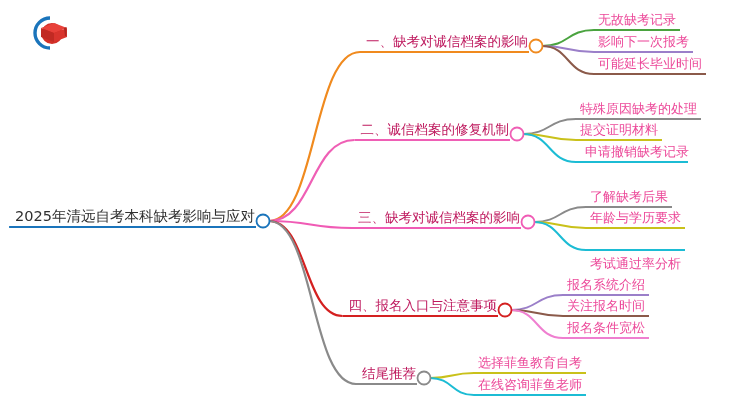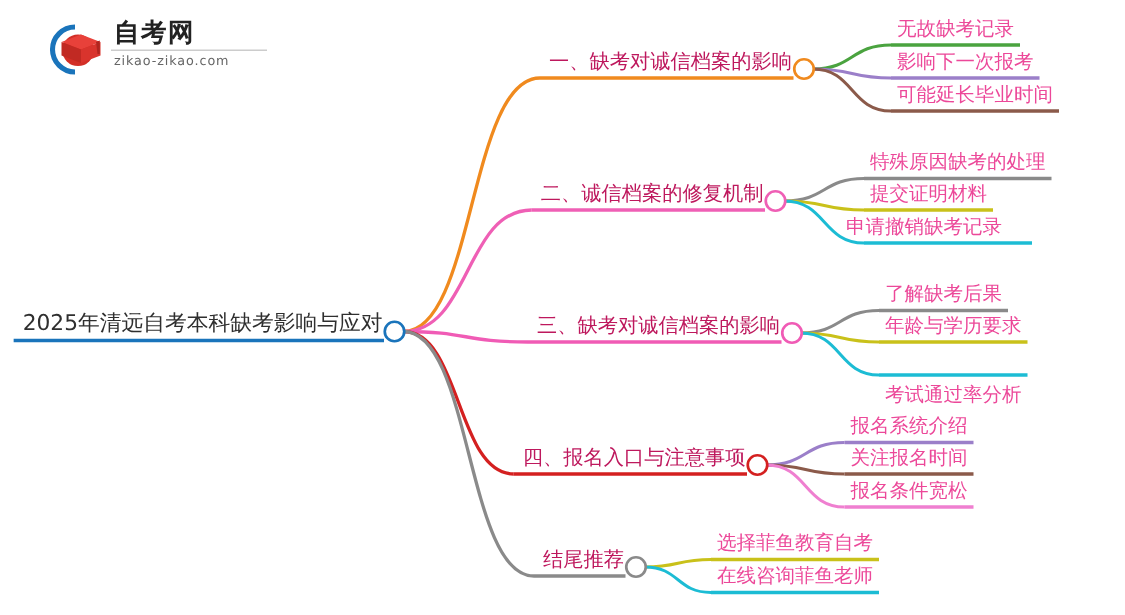--- a/index.html
+++ b/index.html
@@ -90,25 +90,20 @@
   <div class="logo-mark">
     <svg width="40" height="38" viewBox="0 0 40 38">
       <path d="M20 4 A15 15 0 1 0 20 34" fill="none" stroke="#1a74bb" stroke-width="3.4"></path>
       <path d="M22 9 A10.5 10.5 0 1 1 22 30 A10.5 10.5 0 1 1 22 9 Z" fill="#d22f27"></path>
       <path d="M11 14 L24 9 L37 14 L24 19 Z" fill="#e8413a"></path>
       <path d="M11 14 L24 19 L24 28 L11 23 Z" fill="#c12a23"></path>
       <path d="M24 19 L37 14 L37 23 L24 28 Z" fill="#d9342d"></path>
       <path d="M34 14 L36.5 13 L36.5 22 L35 22 Z" fill="#b02620"></path>
     </svg>
   </div>
-  <div class="logo-text">
-    <div class="logo-cn">自考网</div>
-    <div class="logo-rule"></div>
-    <div class="logo-url">zikao-zikao.com</div>
-  </div>
 </div>
 
 <svg id="canvas" viewBox="0 0 750 410">
   <g id="links">
       <path d="M269,221 C316.32,221 312.68,52 360,52" fill="none" stroke="#f08a1e" stroke-width="2.2"></path>
       <path d="M542,46 C569.04,46 566.96,30 594,30" fill="none" stroke="#4aa33f" stroke-width="2"></path>
       <path d="M542,46 C569.04,46 566.96,52 594,52" fill="none" stroke="#9b7fc9" stroke-width="2"></path>
       <path d="M542,46 C569.04,46 566.96,74 594,74" fill="none" stroke="#8b5a4a" stroke-width="2"></path>
       <path d="M269,221 C313.46,221 310.04,140 354.5,140" fill="none" stroke="#ef5fb5" stroke-width="2.2"></path>
       <path d="M523,134 C550.56,134 548.44,119 576,119" fill="none" stroke="#8a8a8a" stroke-width="2"></path>
@@ -160,21 +155,21 @@
 
 <div id="labels">
     <div class="node-label root-label" style="left: 15.0938px; top: 208.5px;">2025年清远自考本科缺考影响与应对</div>
     <div class="node-label branch-label" style="left: 366px; top: 34.5px;">一、缺考对诚信档案的影响</div>
     <div class="node-label leaf-label" style="left: 598px; top: 13px;">无故缺考记录</div>
     <div class="node-label leaf-label" style="left: 598px; top: 35px;">影响下一次报考</div>
     <div class="node-label leaf-label" style="left: 598px; top: 57px;">可能延长毕业时间</div>
     <div class="node-label branch-label" style="left: 360.5px; top: 122.5px;">二、诚信档案的修复机制</div>
     <div class="node-label leaf-label" style="left: 580px; top: 102px;">特殊原因缺考的处理</div>
     <div class="node-label leaf-label" style="left: 580px; top: 123px;">提交证明材料</div>
-    <div class="node-label leaf-label" style="left: 564px; top: 145px;">申请撤销缺考记录</div>
+    <div class="node-label leaf-label" style="left: 585px; top: 145px;">申请撤销缺考记录</div>
     <div class="node-label branch-label" style="left: 358px; top: 210.5px;">三、缺考对诚信档案的影响</div>
     <div class="node-label leaf-label" style="left: 590px; top: 190px;">了解缺考后果</div>
     <div class="node-label leaf-label" style="left: 590px; top: 211px;">年龄与学历要求</div>
     <div class="node-label leaf-label" style="left: 590px; top: 233px; margin-top: 24px;">考试通过率分析</div>
     <div class="node-label branch-label" style="left: 348.5px; top: 298.5px;">四、报名入口与注意事项</div>
     <div class="node-label leaf-label" style="left: 567px; top: 278px;">报名系统介绍</div>
     <div class="node-label leaf-label" style="left: 567px; top: 299px;">关注报名时间</div>
     <div class="node-label leaf-label" style="left: 567px; top: 321px;">报名条件宽松</div>
     <div class="node-label branch-label" style="left: 362px; top: 366.5px;">结尾推荐</div>
     <div class="node-label leaf-label" style="left: 478px; top: 356px;">选择菲鱼教育自考</div>

